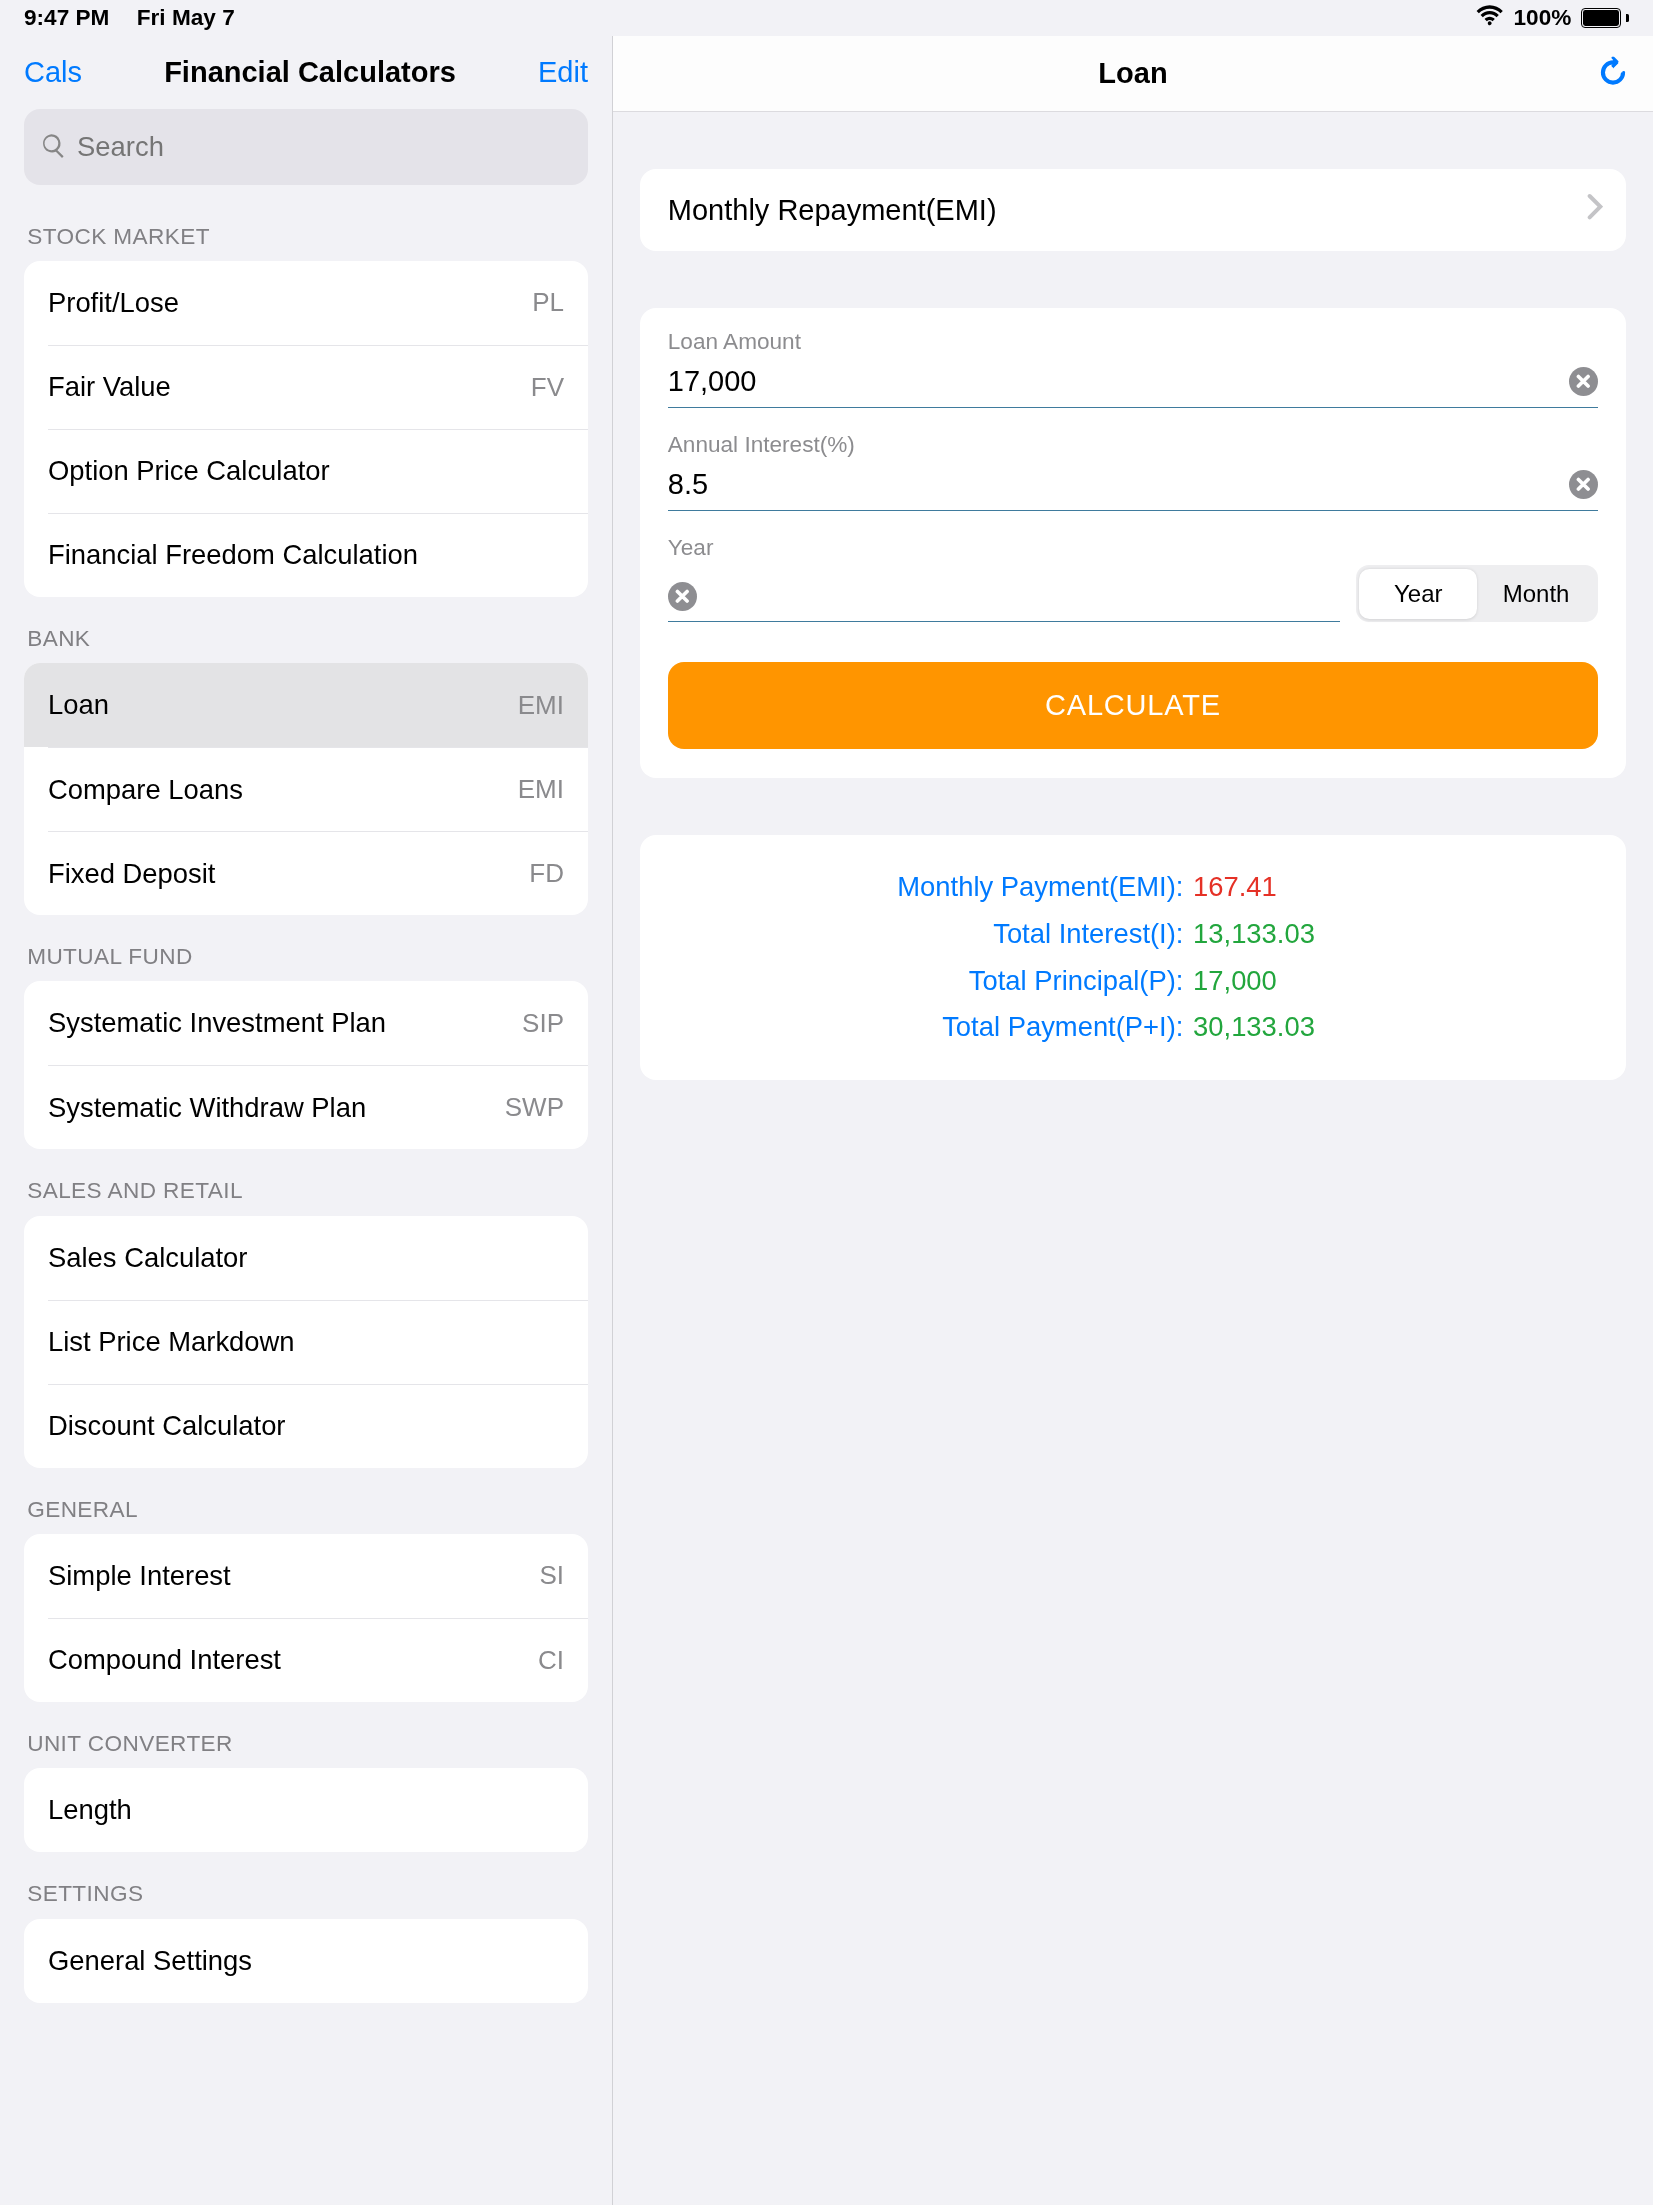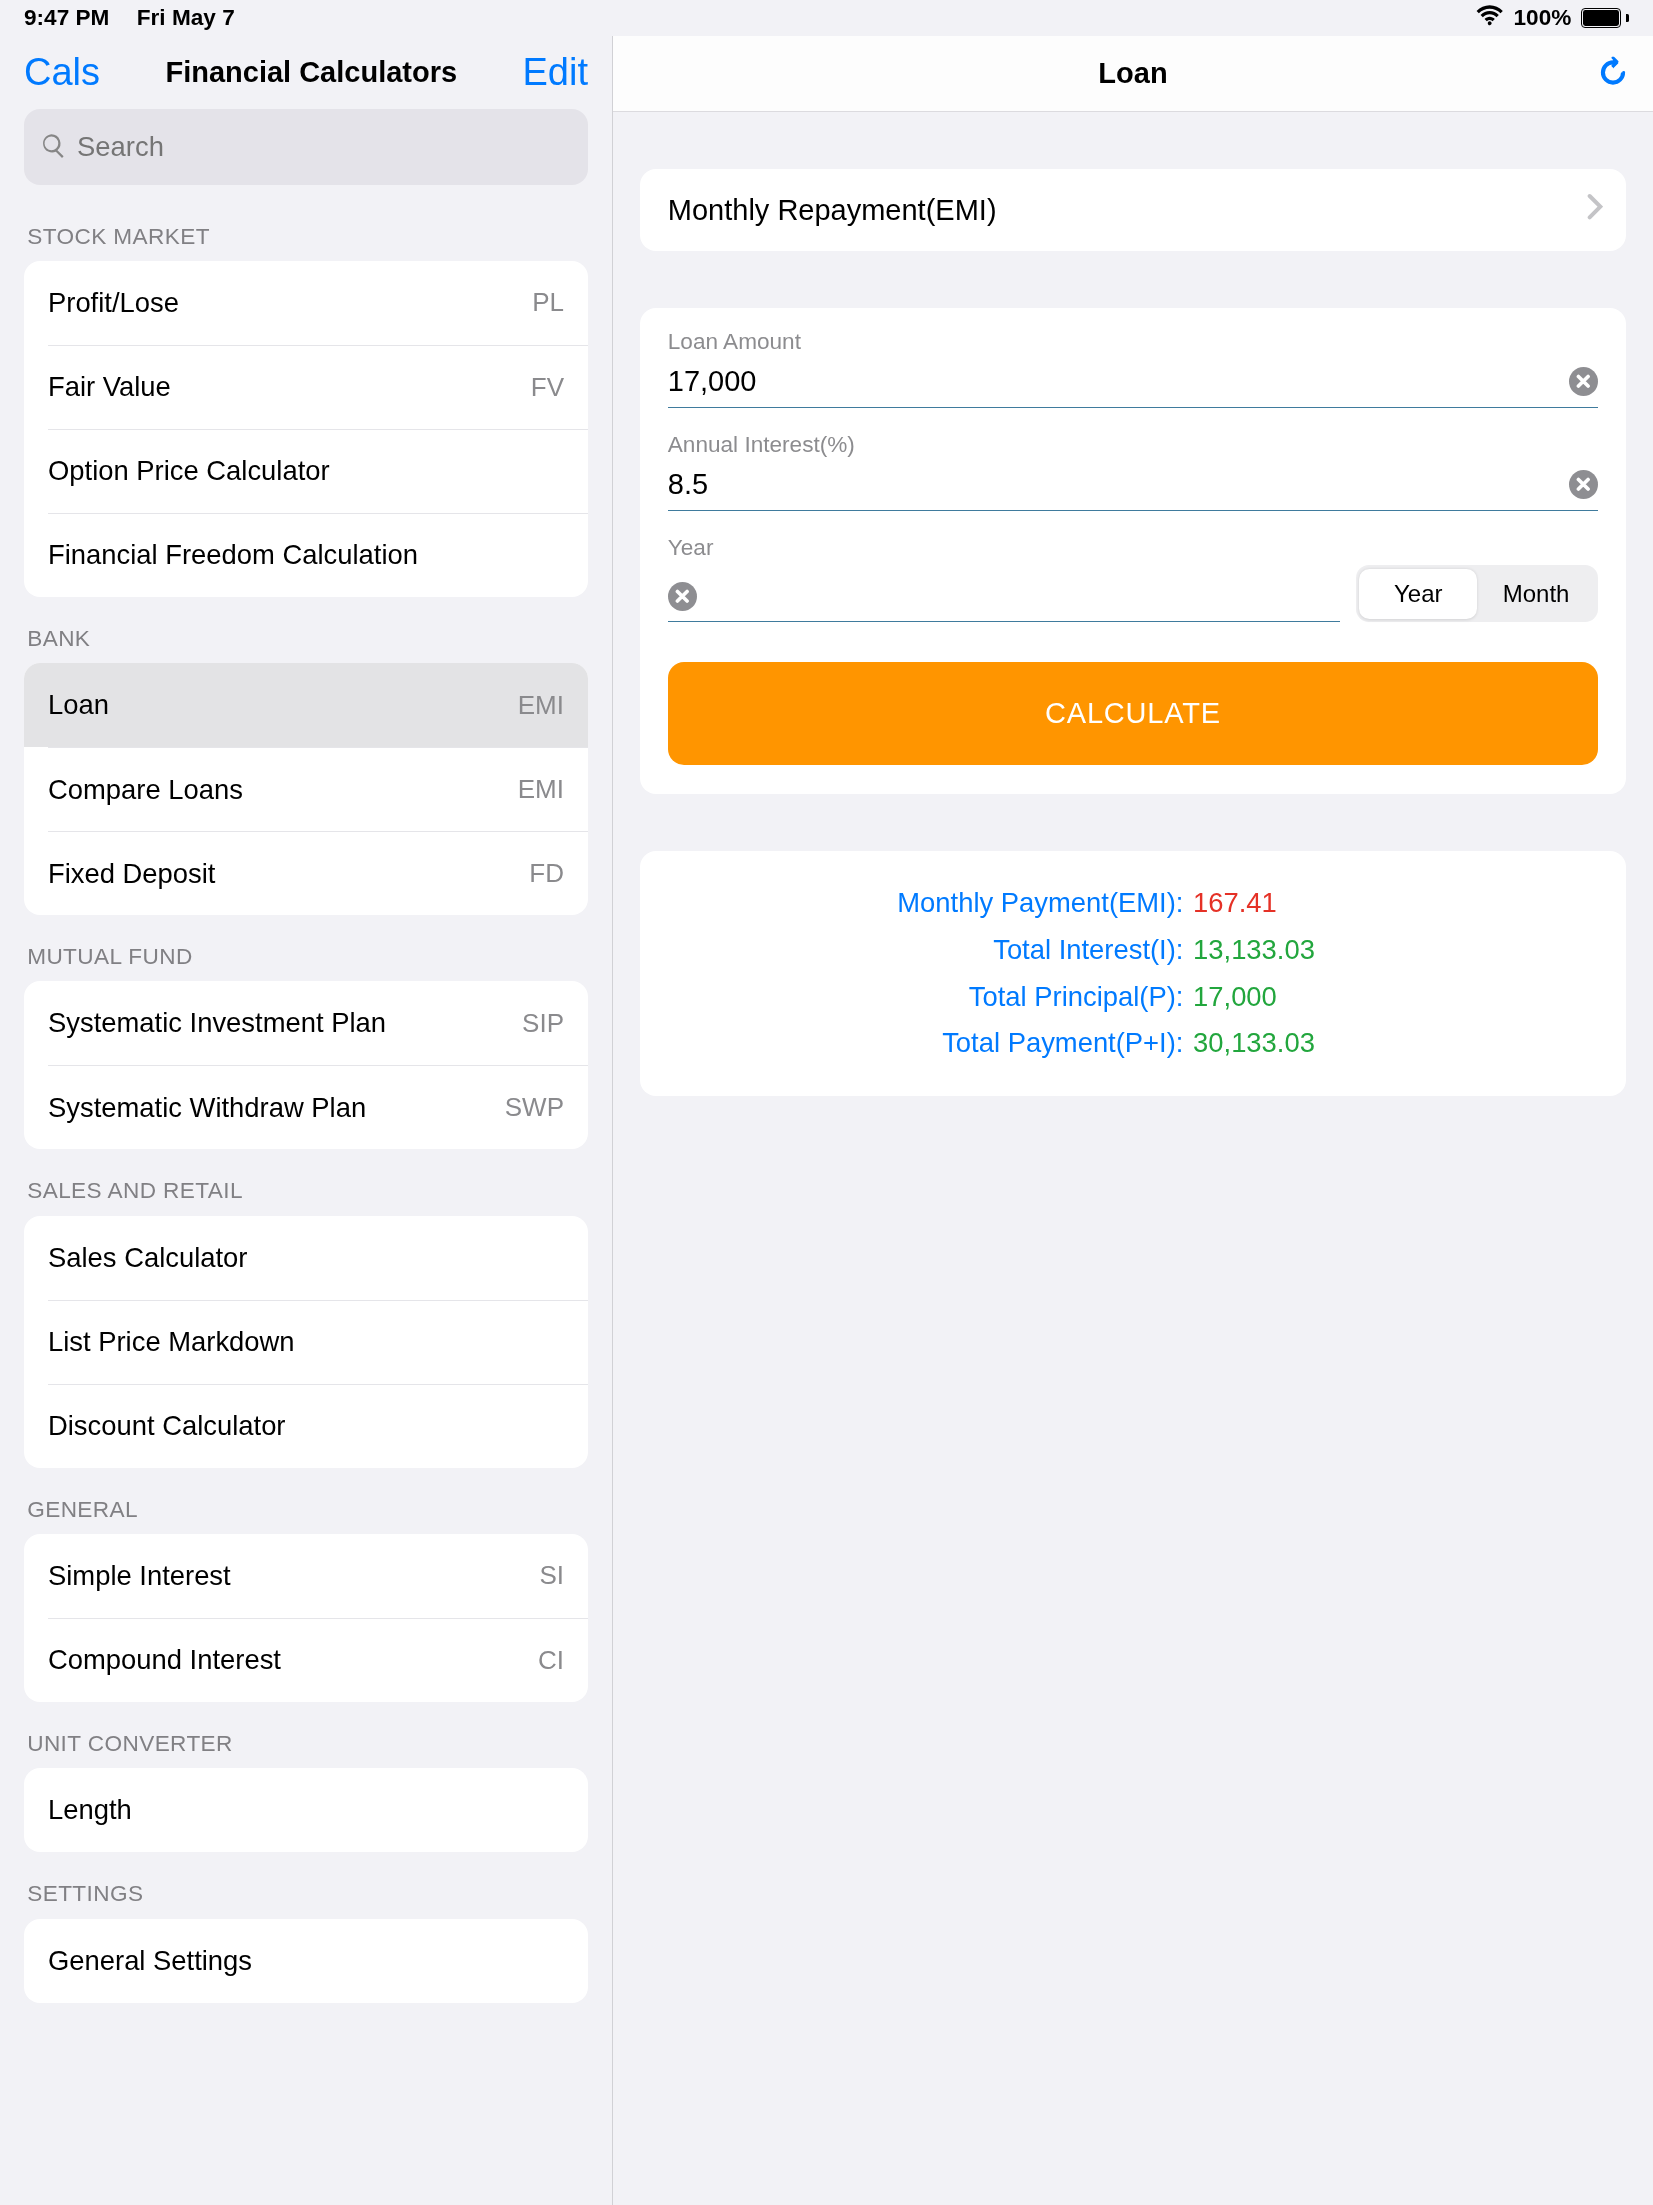--- a/index.html
+++ b/index.html
@@ -57,21 +57,21 @@
   
   .sb-header {
     height: 73px;
     display: flex;
     align-items: center;
     justify-content: space-between;
     padding: 0 24px;
   }
   .sb-header .nav-btn {
     color: #007aff;
-    font-size: 38px;
+    font-size: 29px;
   }
   .sb-header .title {
     font-size: 29px;
     font-weight: 600;
   }
 
   .search-wrap { padding: 0 24px 16px 24px;}
   .search {
     display: flex;
     align-items: center;
@@ -191,21 +191,21 @@
   }
   .seg-opt {
     flex:1; display:flex; align-items:center; justify-content:center;
     border-radius:10.5px; font-size:24px; color:#000;
   }
   .seg-opt.active { background:#fff; box-shadow:0 0.8px 3.2px rgba(0,0,0,0.12);}
 
   .calc-btn {
     background:#ff9500;
     border-radius:16px;
-    height: 103px;
+    height: 87px;
     display:flex; align-items:center; justify-content:center;
     color:#fff; font-size:29px; font-weight:500; letter-spacing:0.8px;
     margin-top:16px;
   }
 
   
   .results-card { padding: 29px 32px; }
   .res-row {
     display:flex;
     font-size:27.4px;

